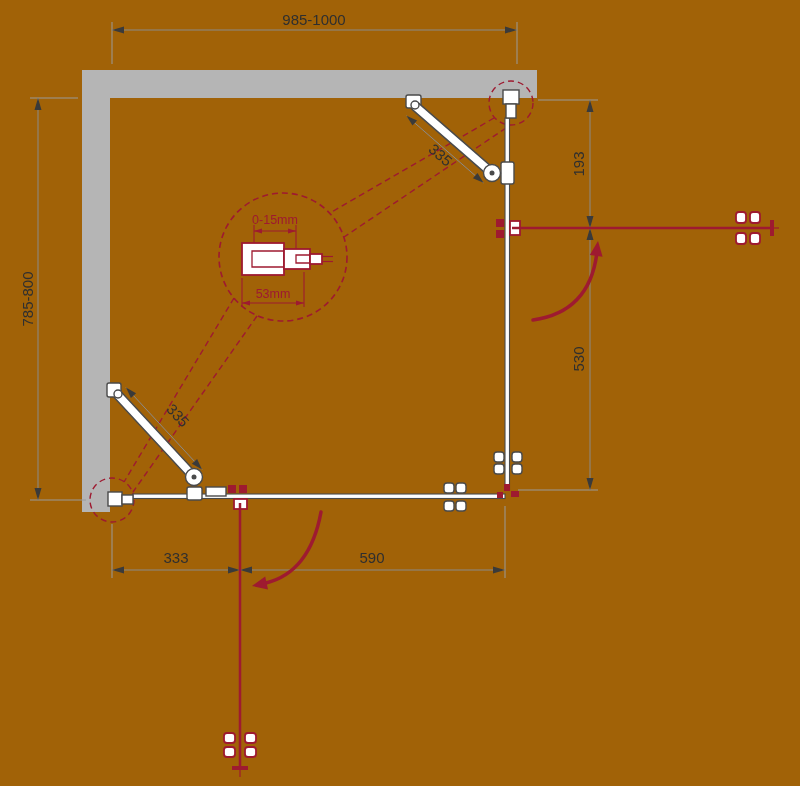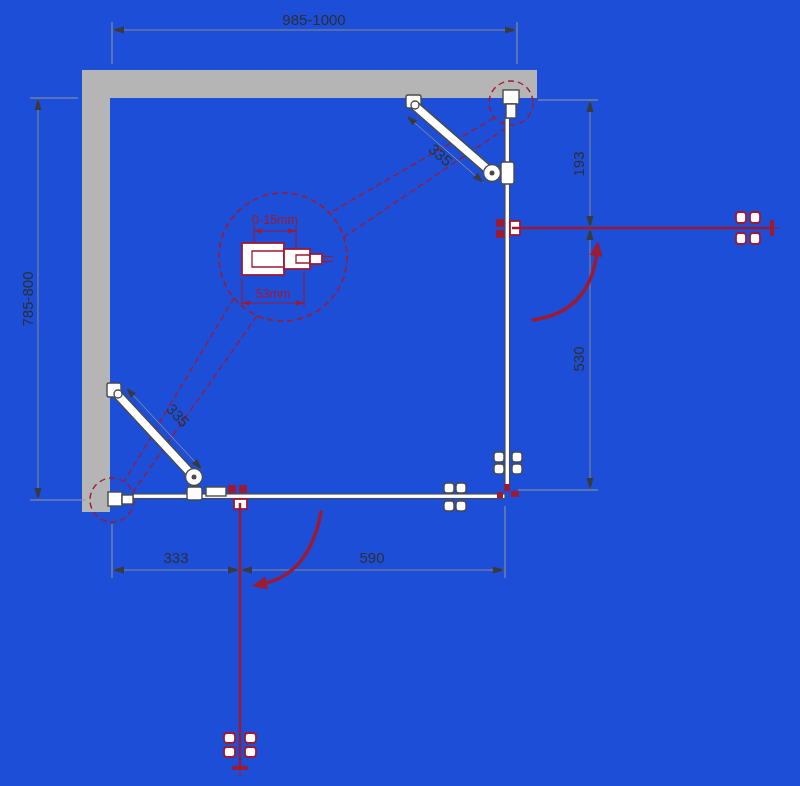--- a/index.html
+++ b/index.html
@@ -1,16 +1,16 @@
 <!DOCTYPE html>
 <html><head>
 <meta charset="utf-8">
 <style>
   html,body{margin:0;padding:0;background:#ffffff;}
-  .stage{position:relative;width:800px;height:786px;background:#1d4ed8;overflow:hidden;}
+  .stage{position:relative;width:800px;height:786px;background:#a16207;overflow:hidden;}
   svg{display:block;}
   .dim-line{stroke:#8a8a8a;stroke-width:1;fill:none;}
   .ext-line{stroke:#9a9a9a;stroke-width:1;fill:none;}
   .arrow{fill:#3a3a3a;stroke:none;}
   .dim-text{font:15px "Liberation Sans", sans-serif;fill:#2f2f2f;}
   .detail-text{font:12.5px "Liberation Sans", sans-serif;fill:#9e1a30;}
   .wall{fill:#b5b5b5;stroke:none;}
   .glass{fill:#fdfdfd;stroke:#4a4a4a;stroke-width:1.1;}
   .hw{fill:#ffffff;stroke:#4a4a4a;stroke-width:1.4;}
   .hw-dot{fill:#4a4a4a;stroke:none;}

